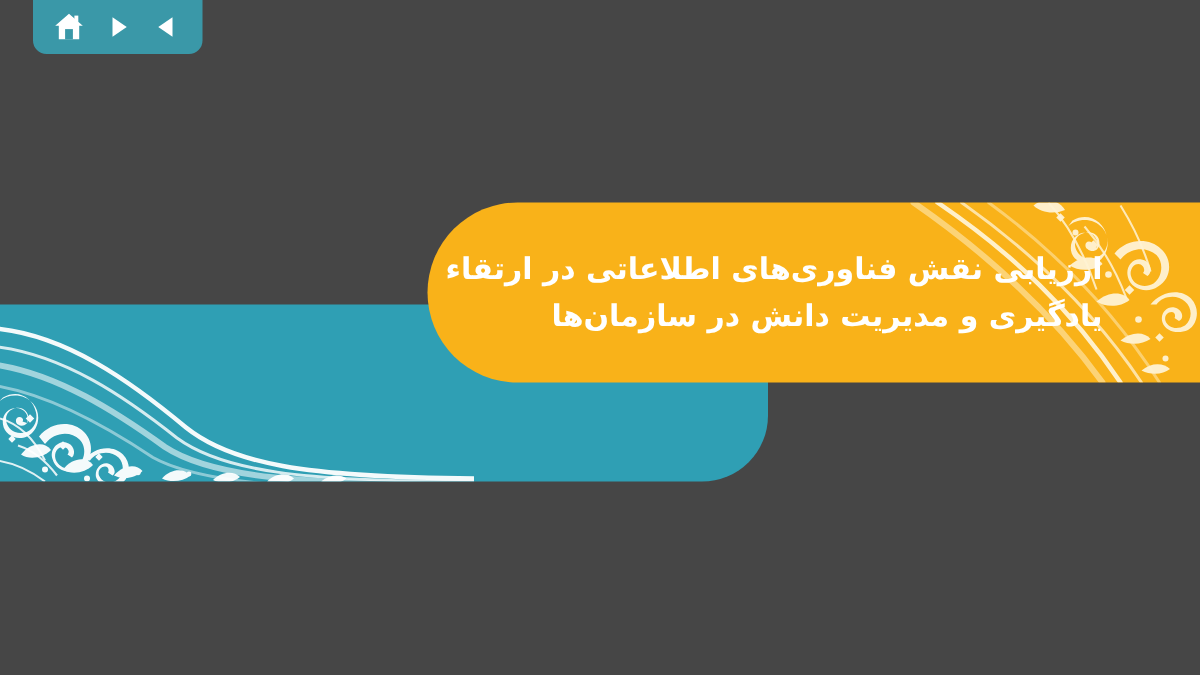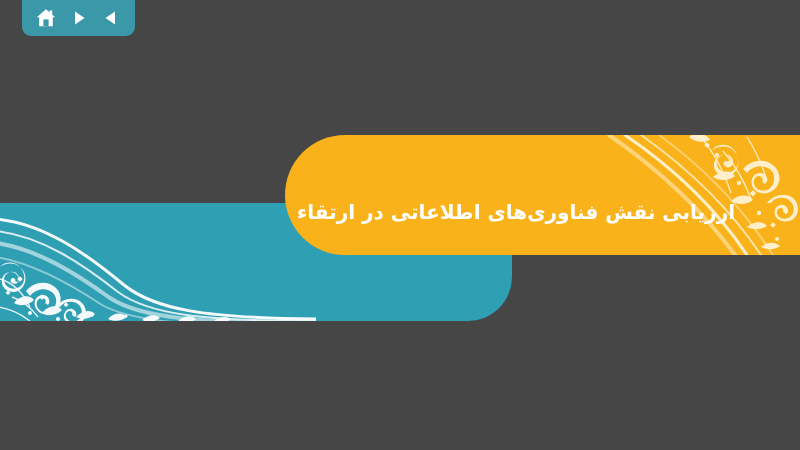--- a/index.html
+++ b/index.html
@@ -90,21 +90,20 @@
   }
 
   #title-block {
     position: absolute;
     right: 70px;
     top: 50%;
     transform: translateY(-50%);
     width: 400px;
     text-align: right;
     z-index: 5;
-    margin-top: 17px;
   }
   .title-line {
     color: #ffffff;
     font-size: 20px;
     line-height: 1.55;
     font-weight: 600;
     white-space: nowrap;
     direction: rtl;
   }
 </style>
@@ -220,17 +219,18 @@
       </g>
       <g fill="none" stroke="#fff3d4" stroke-width="1.4" opacity="0.85">
         <path d="M134,0 c16,18 26,40 32,58"></path>
         <path d="M158,16 c14,16 22,32 28,48"></path>
         <path d="M182,2 c10,16 16,30 20,44"></path>
       </g>
     </svg>
 
     <div id="title-block">
       <div class="title-line">ارزیابی نقش فناوری‌های اطلاعاتی در ارتقاء</div>
+      <div class="title-line">یادگیری و مدیریت دانش در سازمان‌ها</div>
     </div>
 
   </div>
 
 </div>
 
 </body></html>

